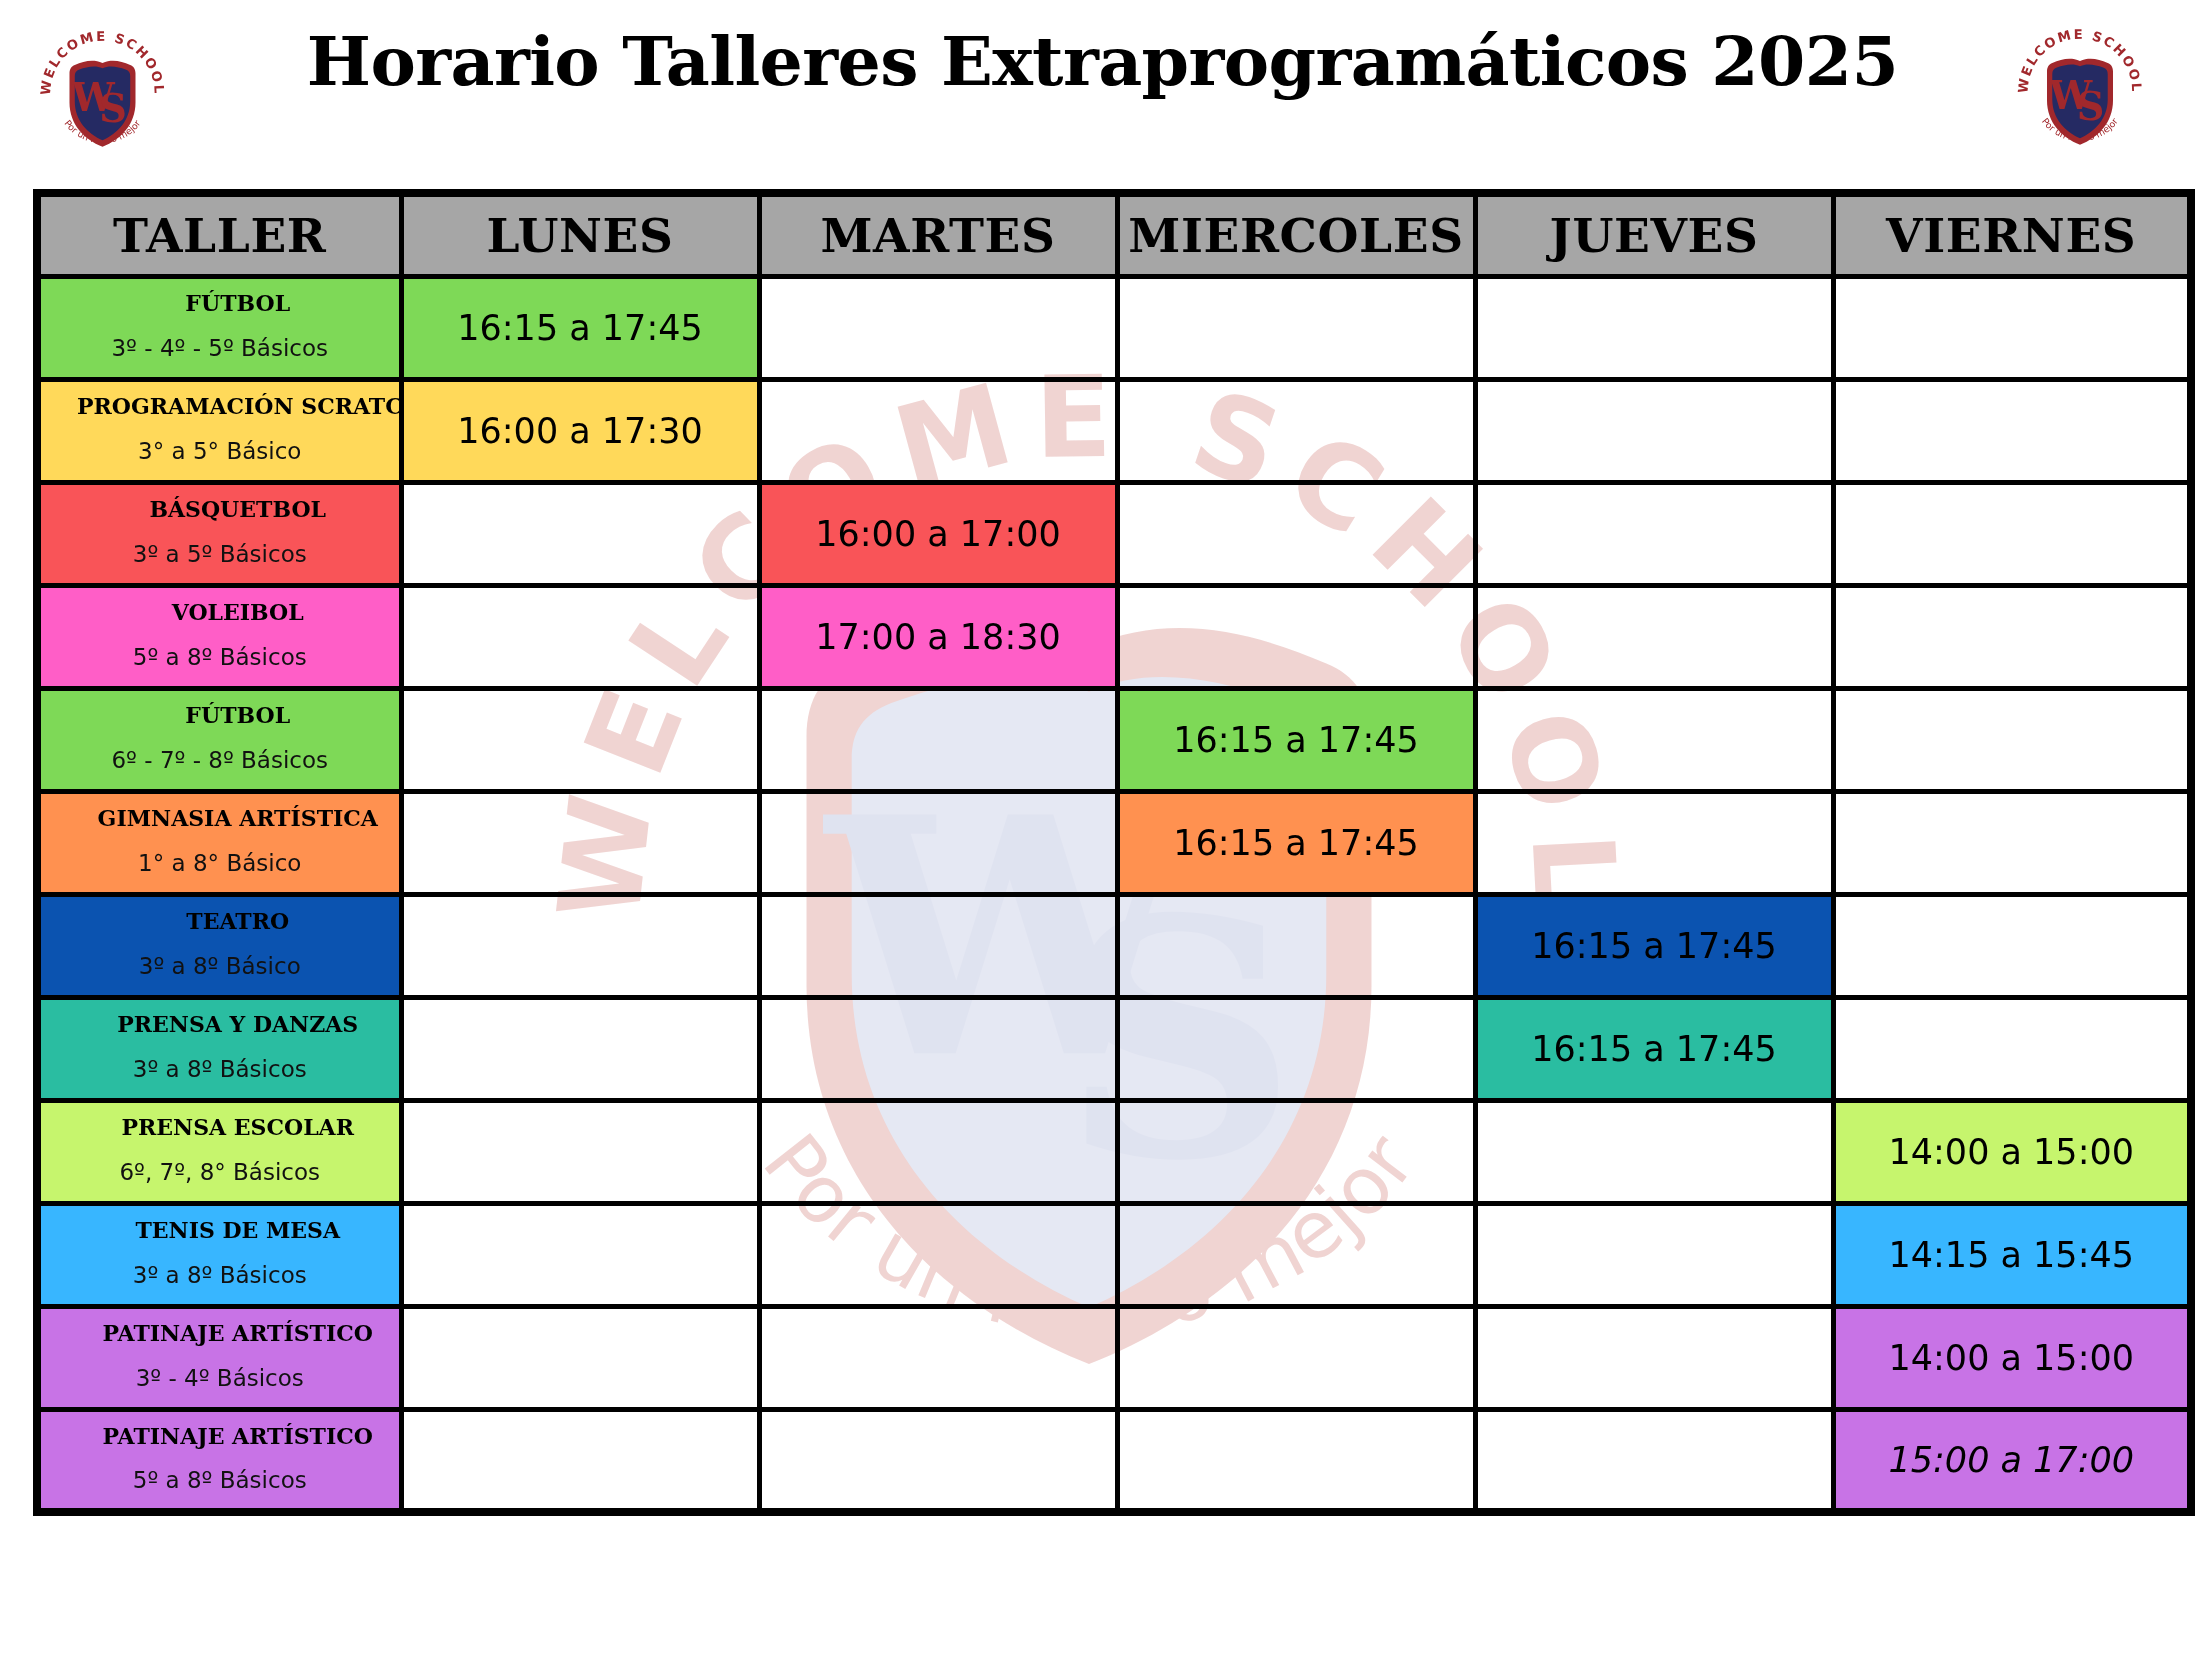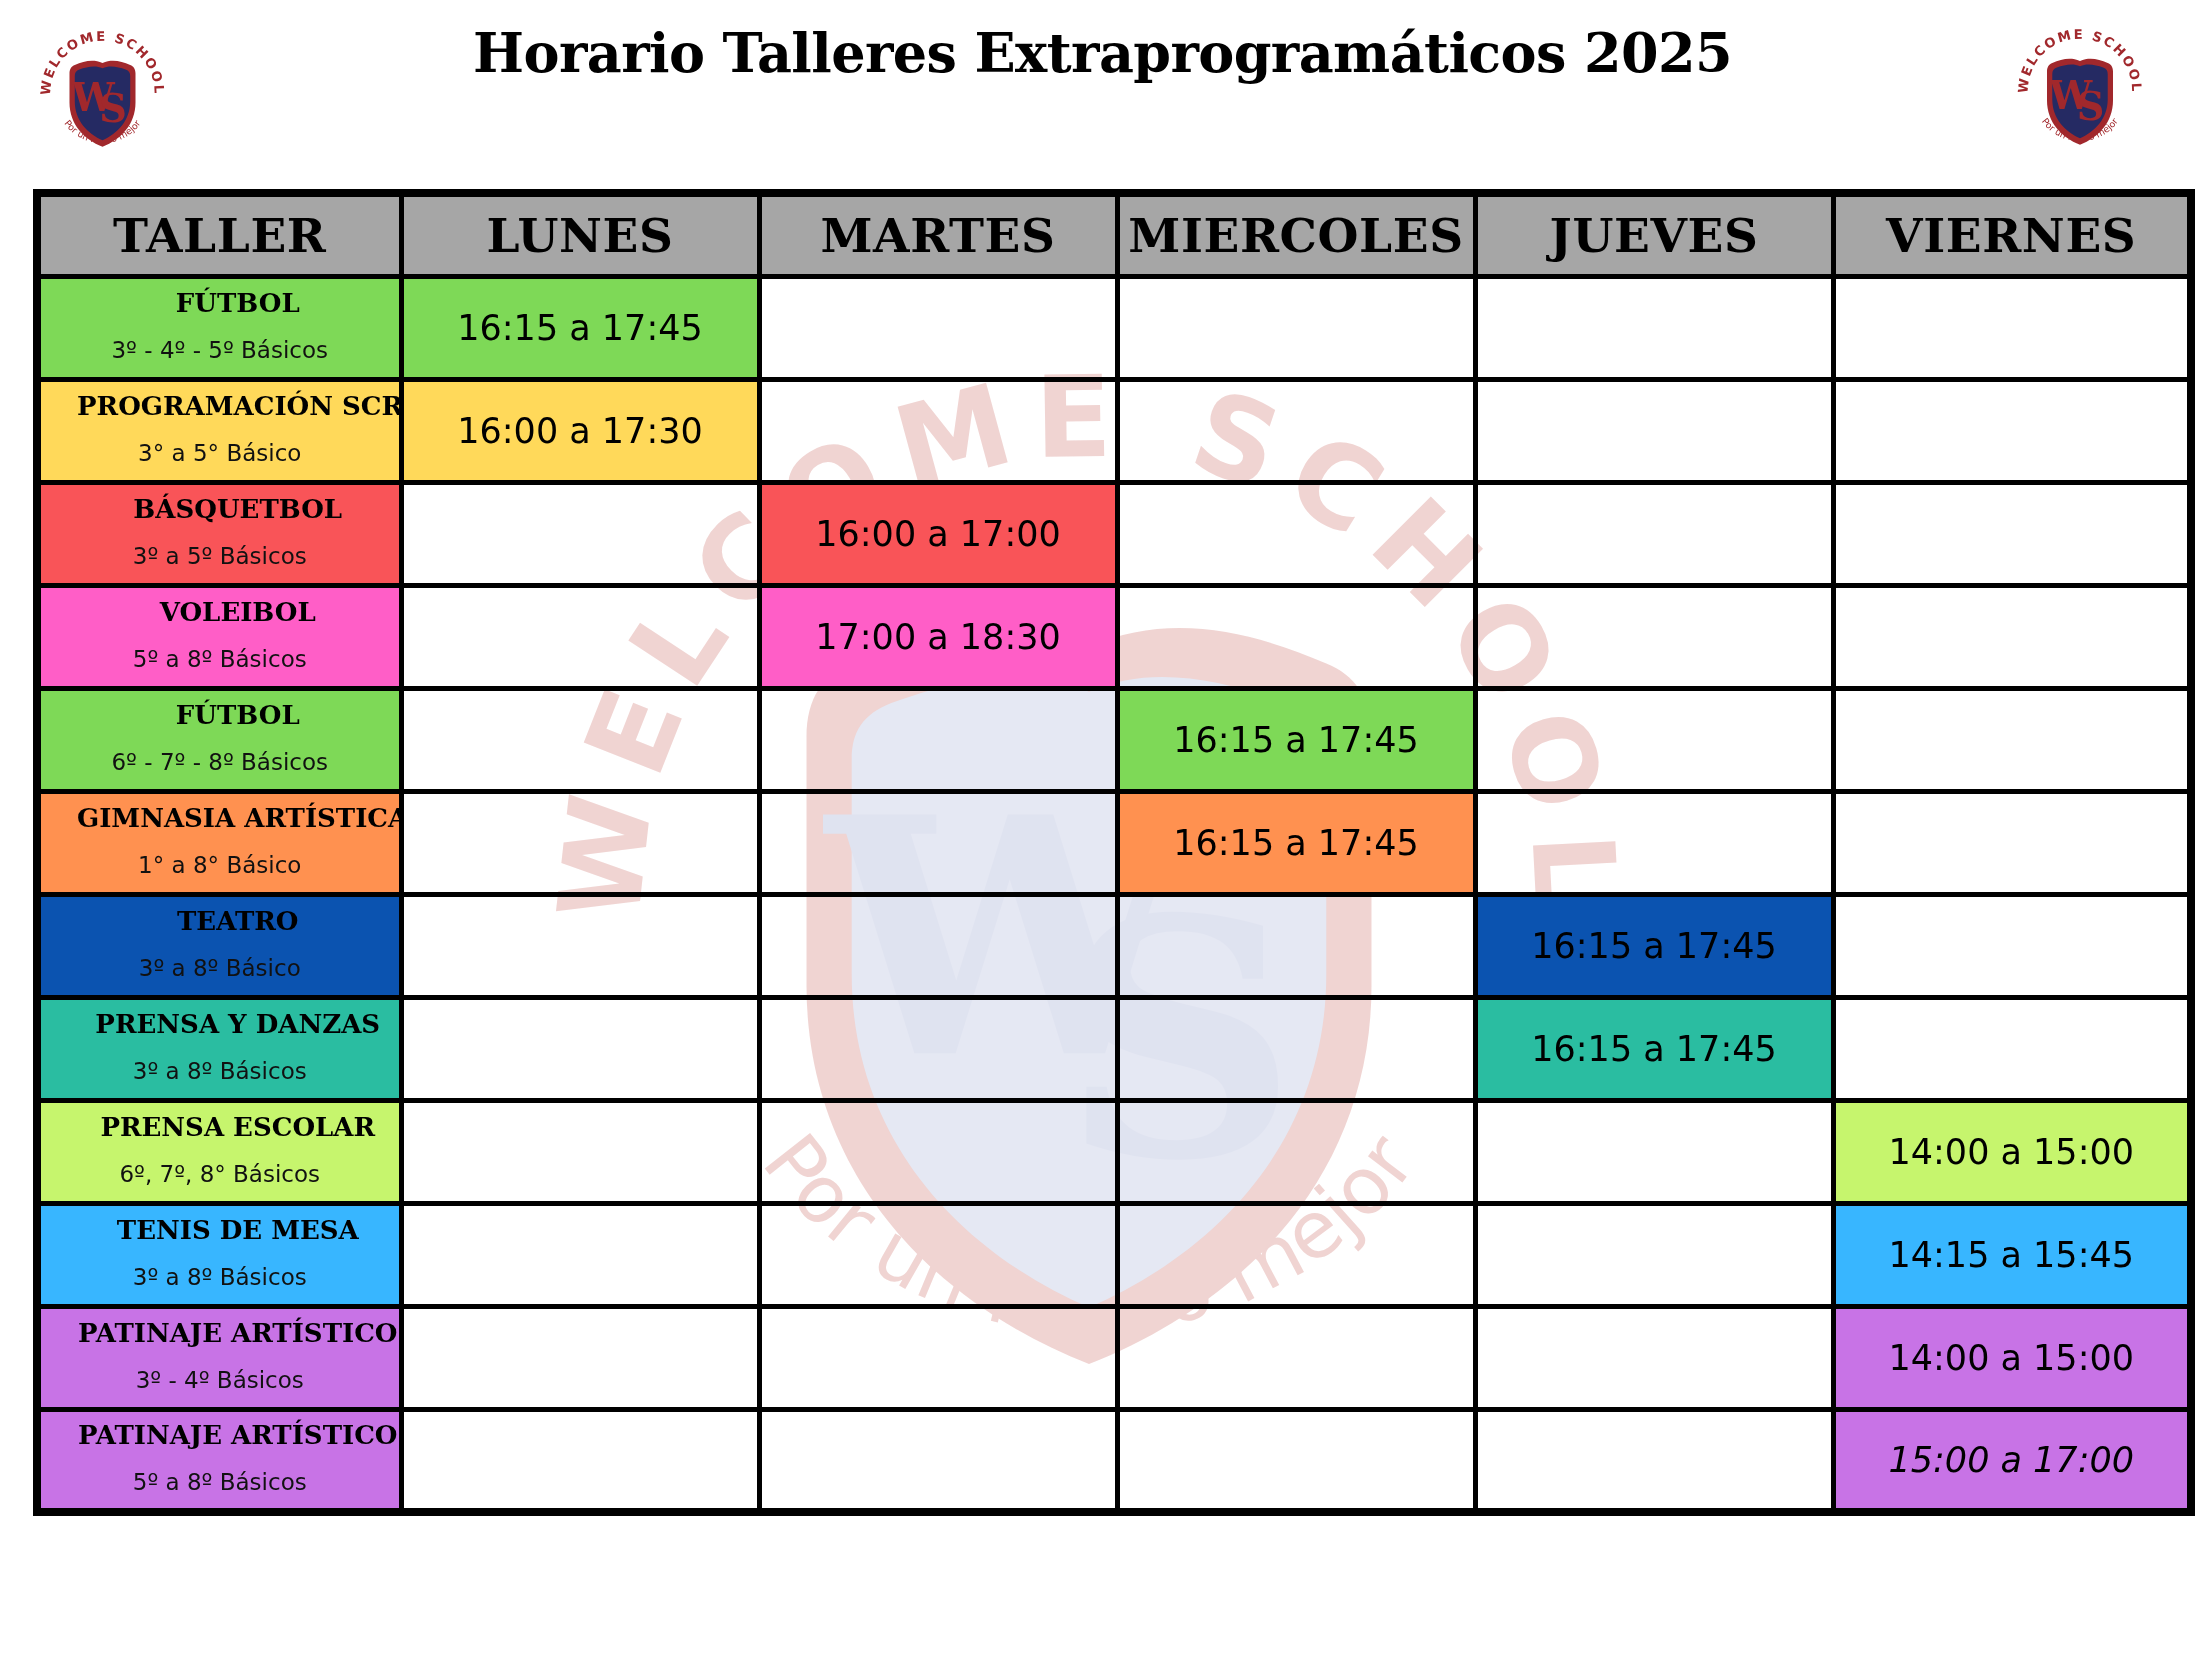--- a/index.html
+++ b/index.html
@@ -4,21 +4,21 @@
 <style>
   html,body{margin:0;padding:0;background:#ffffff;}
   body{width:2205px;height:1654px;position:relative;overflow:hidden;
        font-family:"DejaVu Sans","Liberation Sans",sans-serif;}
 
   
   .title{
     position:absolute;left:0;top:21px;width:2205px;
     text-align:center;white-space:nowrap;
     font-family:"DejaVu Serif","Liberation Serif",serif;
-    font-weight:bold;font-size:54px;color:#000;letter-spacing:-0.6px;
+    font-weight:bold;font-size:68px;color:#000;letter-spacing:-0.6px;
   }
   .corner-logo{position:absolute;}
   .logo-left{left:32px;top:30px;width:141px;height:132px;}
   .logo-right{left:2011px;top:27.6px;width:138px;height:132px;}
 
   
   .watermark{
     position:absolute;left:524px;top:364px;width:1130px;height:1130px;
     opacity:0.25;pointer-events:none;
   }
@@ -39,21 +39,21 @@
   col.c-day{width:358px;}
   tr.head-row{height:83px;}
   tr.data-row{height:103px;}
   th.day-head{
     background:#a6a6a6;
     font-family:"DejaVu Serif","Liberation Serif",serif;
     font-weight:bold;font-size:47px;color:#000;letter-spacing:0.6px;
   }
   td.name-cell .tname{
     font-family:"DejaVu Serif","Liberation Serif",serif;
-    font-weight:bold;font-size:26px;line-height:1.15;
+    font-weight:bold;font-size:22px;line-height:1.15;
     white-space:nowrap;color:#000;margin-left:36px;
   }
   td.name-cell .tgrades{
     font-family:"DejaVu Sans","Liberation Sans",sans-serif;
     font-size:23px;line-height:1.3;margin-top:17px;
     white-space:nowrap;color:#111;
   }
   td.day-cell{
     background:transparent;
     font-family:"DejaVu Sans","Liberation Sans",sans-serif;

